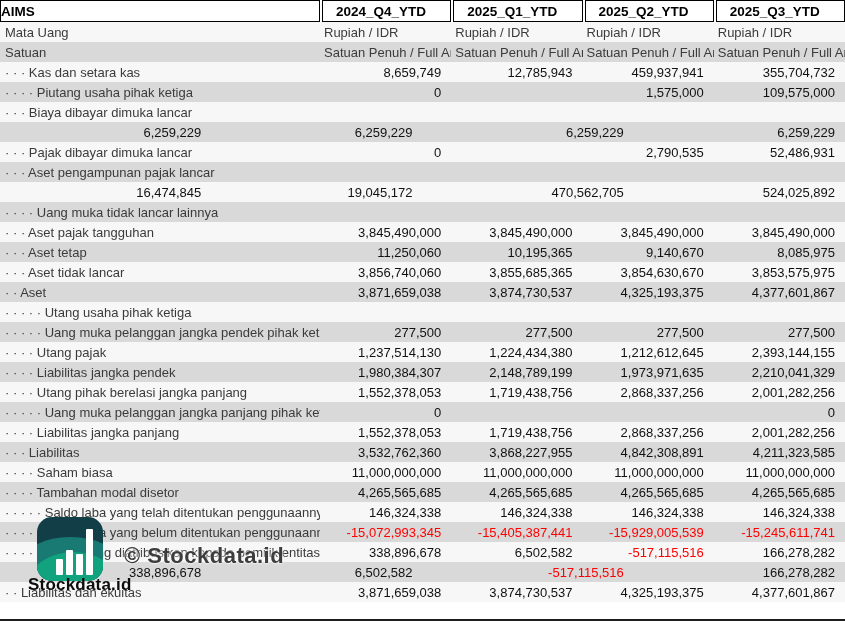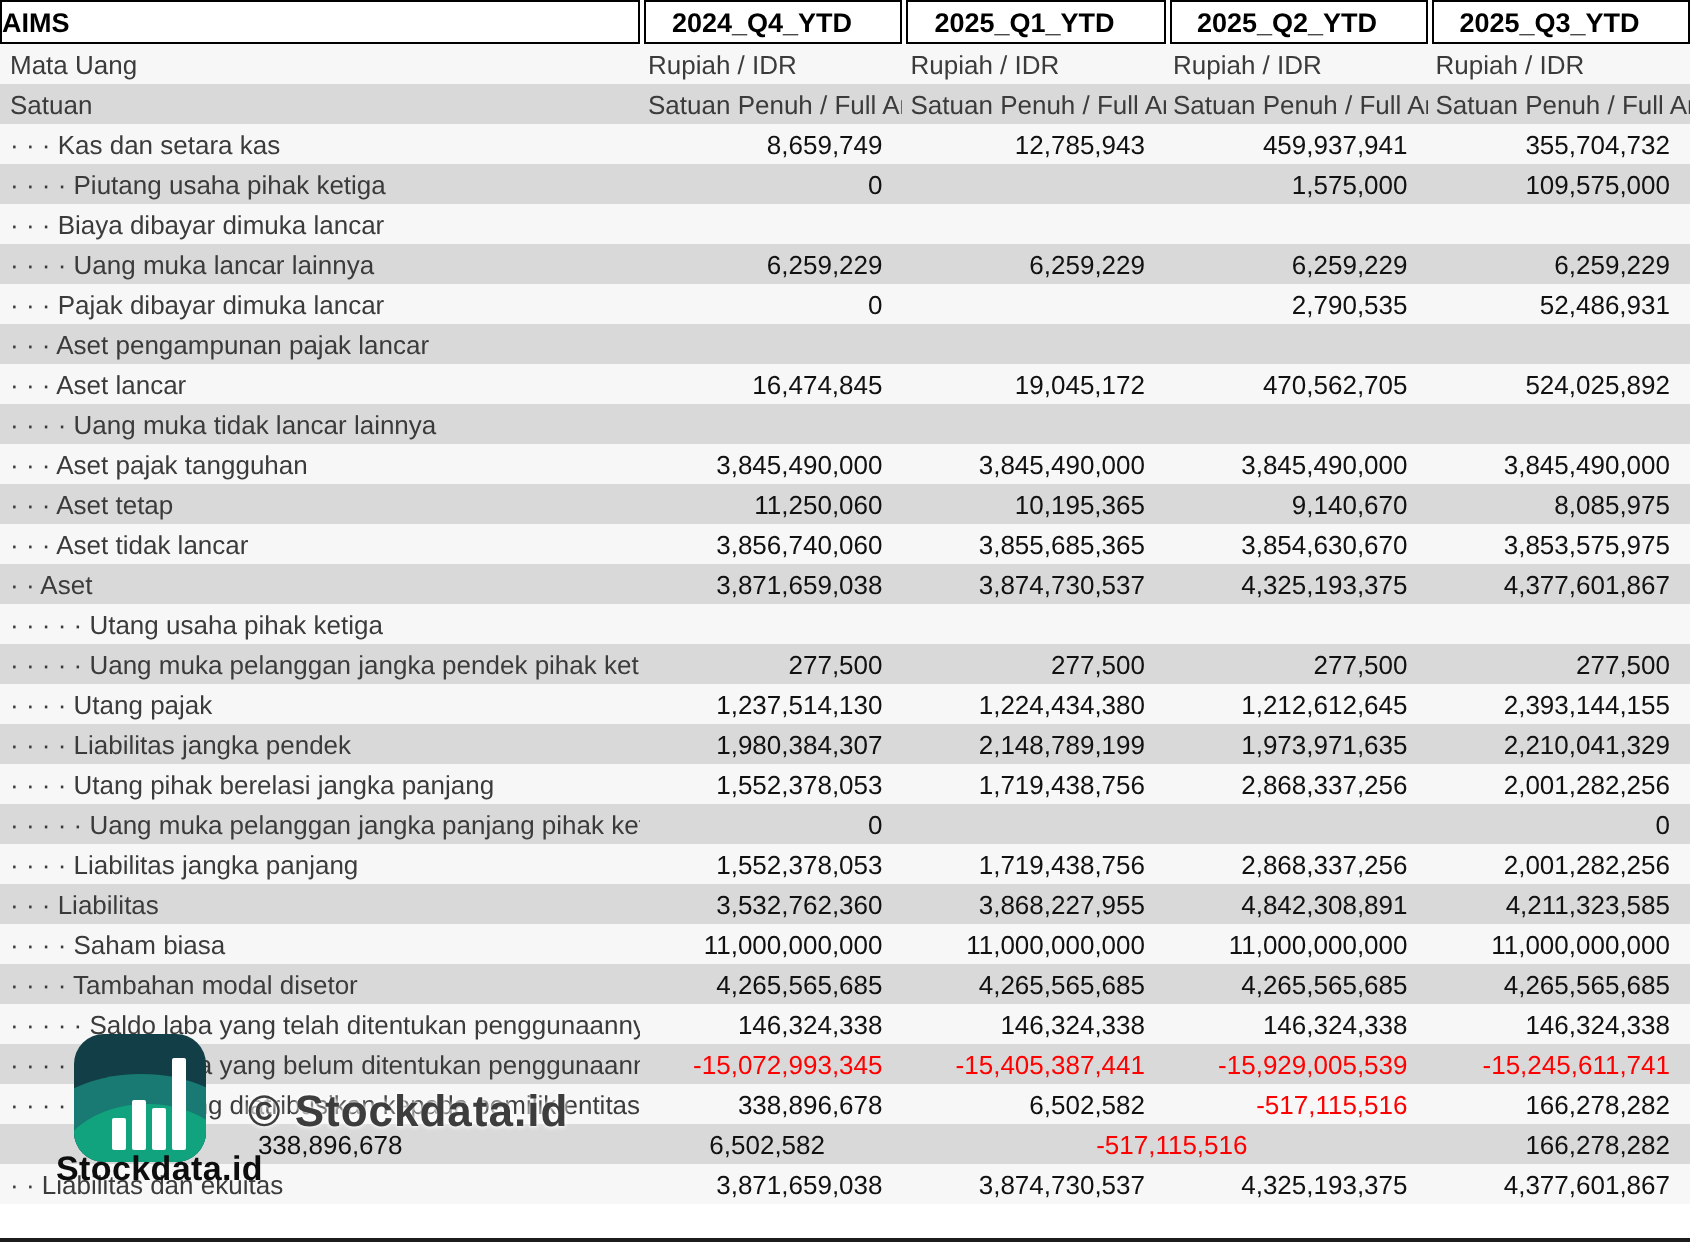--- a/index.html
+++ b/index.html
@@ -117,21 +117,20 @@
 
     <div class="row">
       <div class="label">· · · Biaya dibayar dimuka lancar</div>
       <div class="cell"></div>
       <div class="cell"></div>
       <div class="cell"></div>
       <div class="cell"></div>
     </div>
 
     <div class="row">
-      <div class="label">· · · · Uang muka lancar lainnya</div>
       <div class="cell">6,259,229</div>
       <div class="cell">6,259,229</div>
       <div class="cell">6,259,229</div>
       <div class="cell">6,259,229</div>
     </div>
 
     <div class="row">
       <div class="label">· · · Pajak dibayar dimuka lancar</div>
       <div class="cell">0</div>
       <div class="cell"></div>
@@ -141,21 +140,20 @@
 
     <div class="row">
       <div class="label">· · · Aset pengampunan pajak lancar</div>
       <div class="cell"></div>
       <div class="cell"></div>
       <div class="cell"></div>
       <div class="cell"></div>
     </div>
 
     <div class="row">
-      <div class="label">· · · Aset lancar</div>
       <div class="cell">16,474,845</div>
       <div class="cell">19,045,172</div>
       <div class="cell">470,562,705</div>
       <div class="cell">524,025,892</div>
     </div>
 
     <div class="row">
       <div class="label">· · · · Uang muka tidak lancar lainnya</div>
       <div class="cell"></div>
       <div class="cell"></div>

